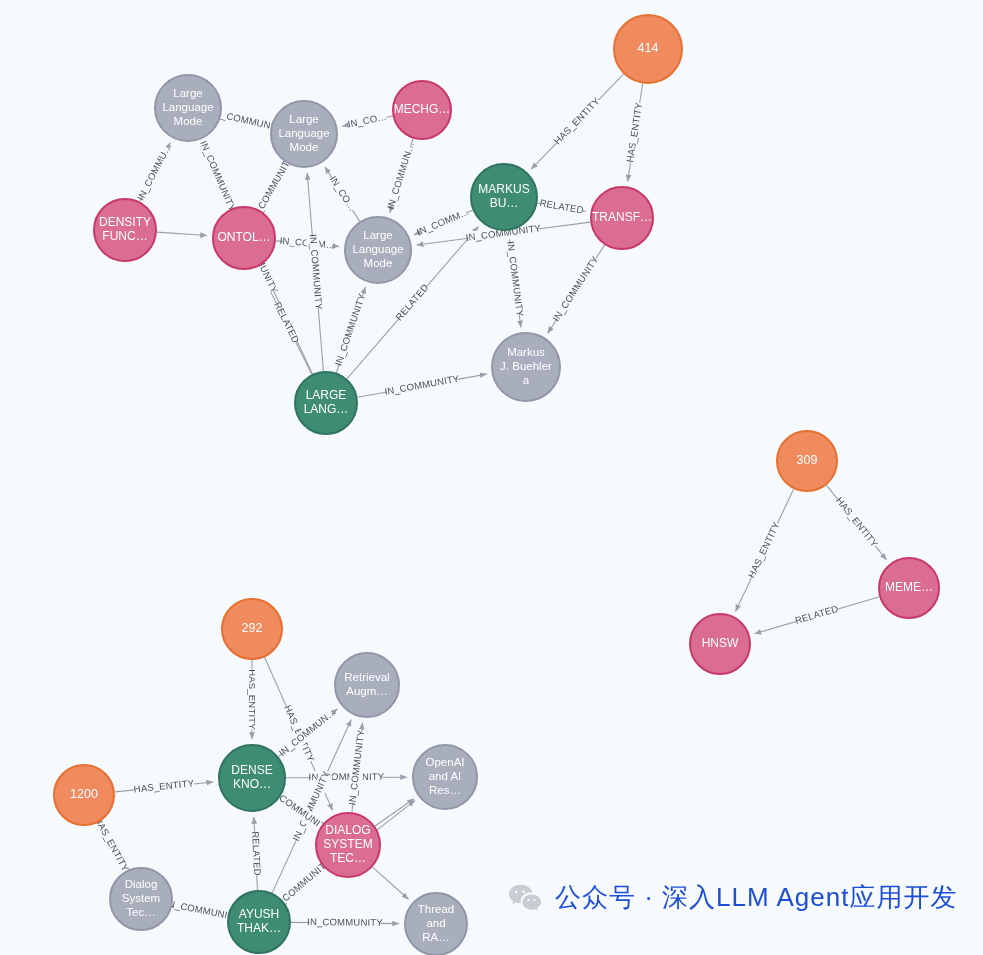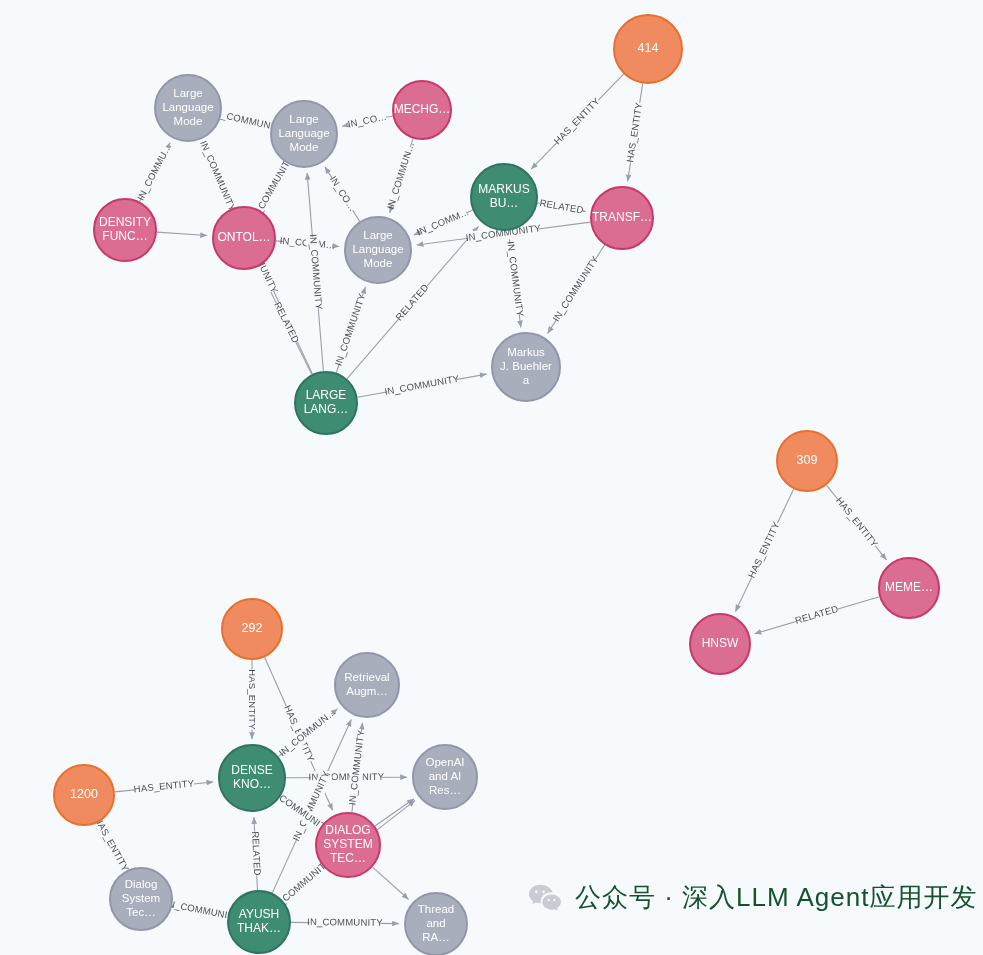--- a/index.html
+++ b/index.html
@@ -308,21 +308,21 @@
         </g>
         <g>
           <circle cx="436" cy="924" r="31" fill="#a9aebd" stroke="#9197a8" class="node-circle"></circle>
           <text x="436" y="910.3" class="node-label" font-size="11.5" fill="#ffffff" dominant-baseline="middle">Thread</text>
           <text x="436" y="924" class="node-label" font-size="11.5" fill="#ffffff" dominant-baseline="middle">and</text>
           <text x="436" y="937.6999999999999" class="node-label" font-size="11.5" fill="#ffffff" dominant-baseline="middle">RA…</text>
         </g>
       </g>
   </svg>
 
-  <div class="watermark" style="left: 528px; top: 897px; transform: translateY(-50%); color: #14532d;">
+  <div class="watermark" style="left: 508px; top: 897px; transform: translateY(-50%); color: #1d4ed8;">
     <span class="wechat-mark">
       <svg viewBox="0 0 34 28" width="34" height="28" xmlns="http://www.w3.org/2000/svg">
         <path d="M12.2 1.2C6.0 1.2 1.0 5.4 1.0 10.6c0 2.9 1.6 5.5 4.1 7.2l-1.0 3.1 3.5-1.8c1.4 0.4 2.9 0.6 4.5 0.6 0.3 0 0.6 0 0.9 0 -0.2-0.7-0.3-1.4-0.3-2.2 0-4.9 4.8-8.8 10.7-8.8 0.4 0 0.8 0 1.2 0.1C23.5 4.6 18.4 1.2 12.2 1.2z" fill="#c9ccd2"></path>
         <circle cx="8.3" cy="8.3" r="1.35" fill="#f6fafd"></circle>
         <circle cx="15.6" cy="8.3" r="1.35" fill="#f6fafd"></circle>
         <path d="M33.0 18.6c0-4.2-4.2-7.6-9.3-7.6 -5.2 0-9.3 3.4-9.3 7.6 0 4.2 4.2 7.6 9.3 7.6 1.2 0 2.3-0.2 3.3-0.5l2.9 1.5 -0.8-2.5C31.4 23.2 33.0 21.1 33.0 18.6z" fill="#c9ccd2"></path>
         <circle cx="20.6" cy="16.7" r="1.1" fill="#f6fafd"></circle>
         <circle cx="26.4" cy="16.7" r="1.1" fill="#f6fafd"></circle>
       </svg>
     </span>

